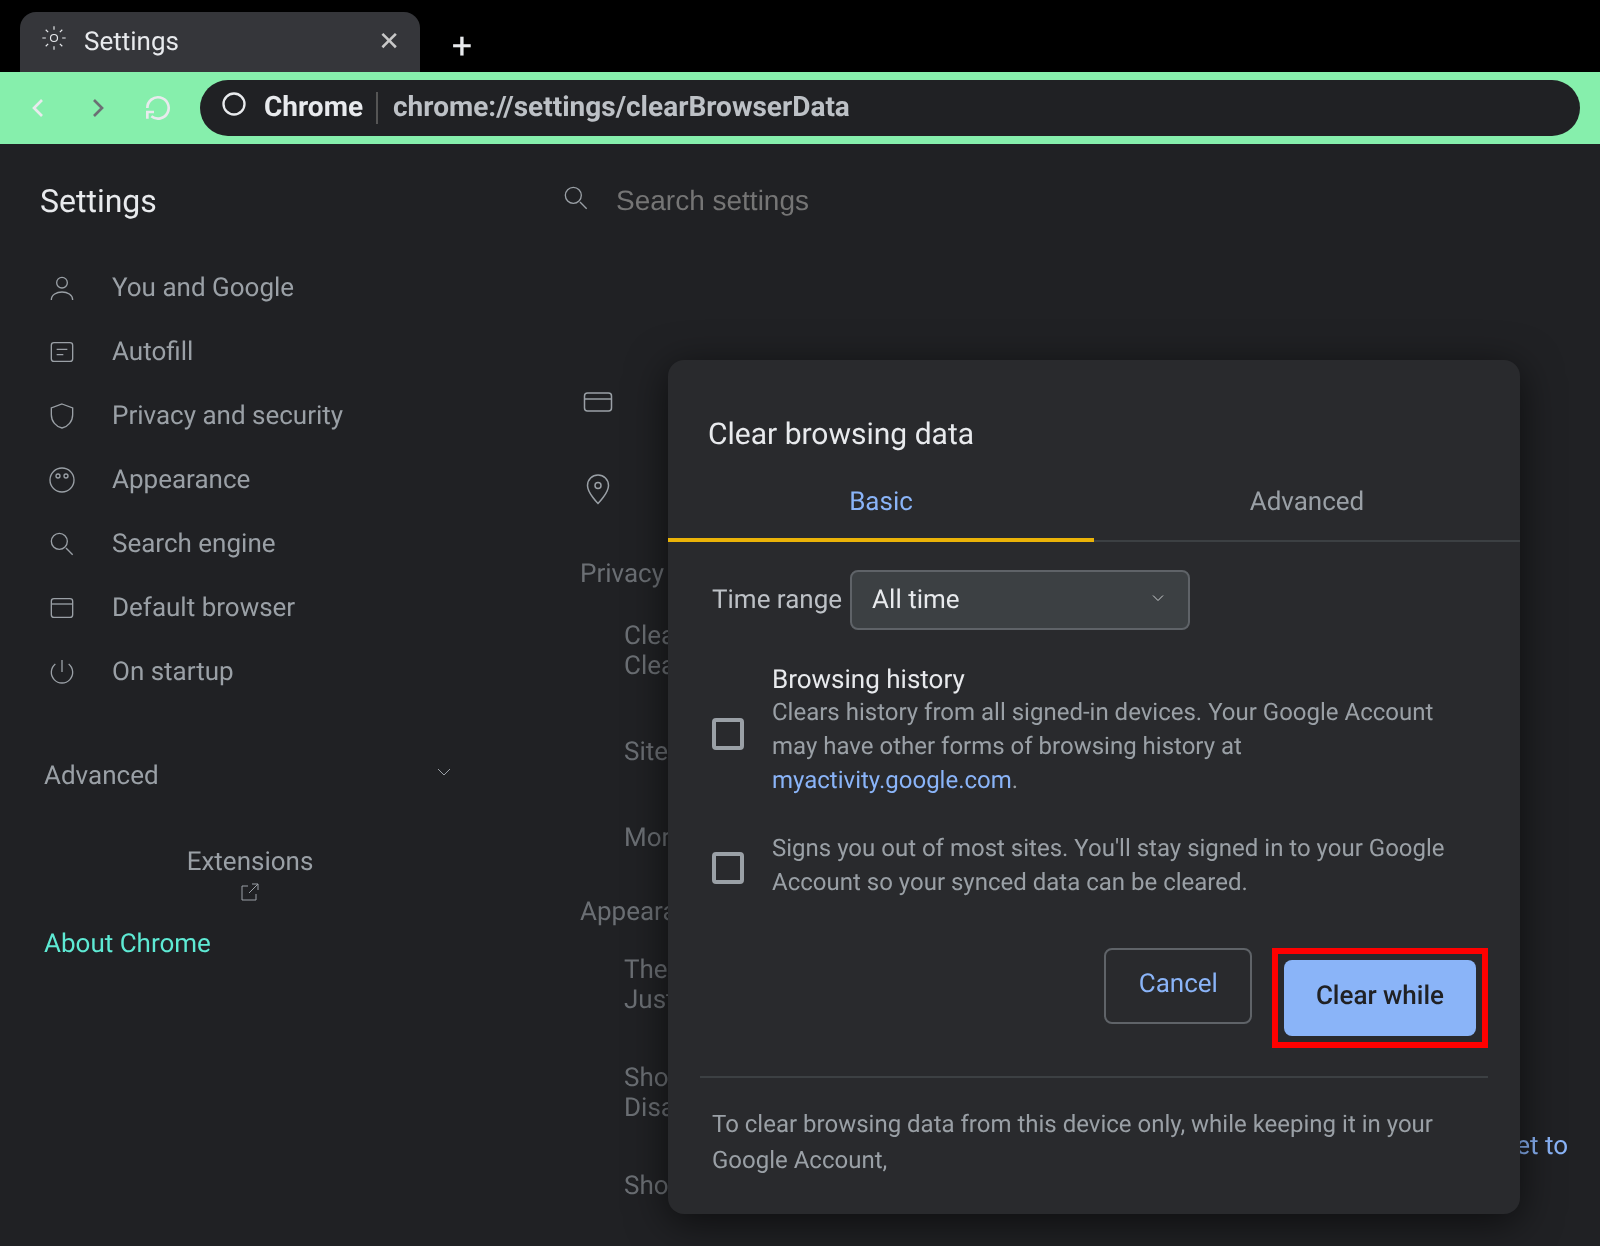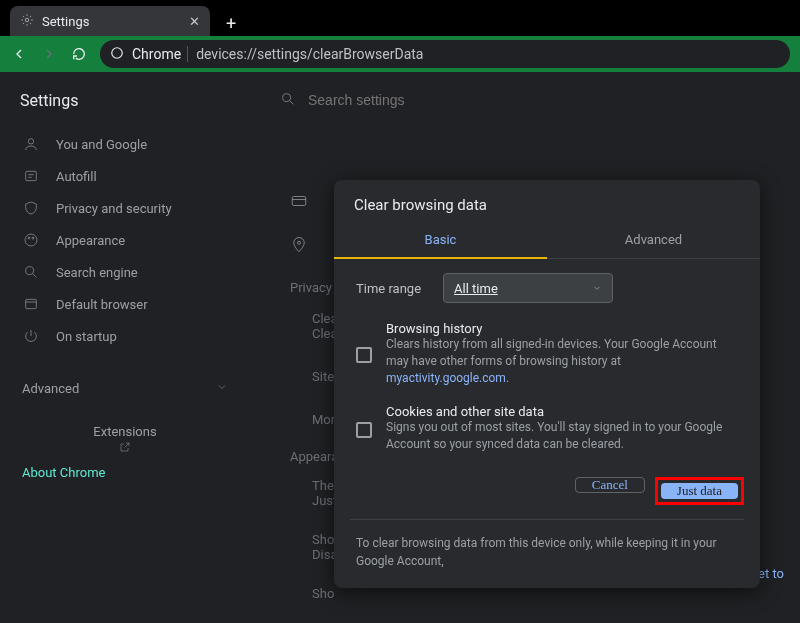--- a/index.html
+++ b/index.html
@@ -34,26 +34,27 @@
     gap: 8px;
   }
   .tab .close { margin-left: auto; font-size: 13px; color: #c8c8c8; }
   .newtab {
     width: 26px; height: 26px; display:flex; align-items:center; justify-content:center;
     color:#e8eaed; margin-left:8px; font-size:18px;
   }
   
   .toolbar {
     height: 36px;
-    background: #15803d;
+    background: #86efac;
     display: flex;
     align-items: center;
     padding: 0 10px;
     gap: 12px;
     color: #c0c3c7;
+    font-weight: bold;
   }
   .tbtn { width:18px; height:18px; display:flex; align-items:center; justify-content:center; }
   .omnibox {
     flex:1; height:28px; background:#202124; border-radius:14px;
     display:flex; align-items:center; padding:0 10px; gap:8px; color:#bdc1c6;
     font-size:14px;
   }
   .omni-prefix { color:#e8eaed; padding-right:6px; border-right:1px solid #555; }
   
   .page {
@@ -97,49 +98,49 @@
   .dialog {
     position:absolute;
     left:334px; top:108px;
     width:426px;
     background:#292a2d;
     border-radius:8px;
     box-shadow:0 4px 20px rgba(0,0,0,.6);
     z-index:10;
     color:#bdc1c6;
   }
-  .dlg-title { padding:16px 20px 8px; color:#e8eaed; font-size:15px; }
+  .dlg-title { padding:28px 20px 8px; color:#e8eaed; font-size:15px; }
   .dlg-tabs { display:flex; }
   .dlg-tab {
     flex:1; text-align:center; padding:10px 0; font-size:13px; color:#9aa0a6;
     border-bottom:1px solid #3c4043;
   }
   .dlg-tab.active { color:#8ab4f8; border-bottom:2px solid #eab308; }
   .dlg-body { padding:14px 22px 4px; }
-  .timerow { display:flex; align-items:center; gap:22px; font-size:13px; }
+  .timerow { display:flex; align-items:center; gap:4px; font-size:13px; }
   .time-select {
     width:170px; height:30px; background:#3c4043; border:1px solid #5f6368; border-radius:4px;
-    color:#e8eaed; display:flex; align-items:center; justify-content:space-between; padding:0 10px;text-decoration:underline;
+    color:#e8eaed; display:flex; align-items:center; justify-content:space-between; padding:0 10px;
   }
   .opt { display:flex; gap:14px; margin-top:18px; align-items:center; }
   .chk {
     width:16px; height:16px; border:2px solid #9aa0a6; border-radius:2px; flex:0 0 16px;
     margin-top:2px; display:flex; align-items:center; justify-content:center;
   }
   .chk.checked { background:#8ab4f8; border-color:#8ab4f8; }
   .chk.checked::after { content:"✓"; color:#202124; font-size:12px; font-weight:bold; }
   .opt-title { color:#e8eaed; font-size:13px; }
   .opt-desc { font-size:12px; color:#9aa0a6; line-height:1.4; }
   .opt-desc .lnk { color:#8ab4f8; }
   .dlg-actions {
     display:flex; justify-content:flex-end; gap:10px; padding:20px 16px 14px;
   }
   .btn {
-    height:16px; padding:0 16px; border-radius:4px; display:flex; align-items:center;
-    font-size:13px; cursor:pointer;font-family:Liberation Serif, serif;
+    height:38px; padding:0 16px; border-radius:4px; display:flex; align-items:center;
+    font-size:13px; cursor:pointer;
   }
   .btn-cancel { border:1px solid #5f6368; color:#8ab4f8; background:transparent; }
   .btn-clear { background:#8ab4f8; color:#202124; font-weight:500; }
   .btn-clear-wrap { border:3px solid #ff0000; padding:3px; }
   .dlg-hr { border-top:1px solid #3c4043; margin:0 16px; }
   .dlg-foot {
     padding:14px 22px 18px; font-size:12px; color:#9aa0a6; line-height:1.5;
   }
   svg { stroke:#9aa0a6; fill:none; }
 </style>
@@ -174,21 +175,21 @@
   <div class="tbtn">
       <svg width="16" height="16" viewBox="0 0 24 24">
         <path d="M4 12a8 8 0 1 1 3 6.2M4 20v-5h5" stroke="#e8eaed" stroke-width="2"></path>
       </svg>
     </div>
   <div class="omnibox">
     <span><svg width="14" height="14" viewBox="0 0 24 24">
           <circle cx="12" cy="12" r="9" stroke="#e8eaed" stroke-width="2"></circle>
         </svg></span>
     <span class="omni-prefix">Chrome</span>
-    <span>devices://settings/clearBrowserData</span>
+    <span>chrome://settings/clearBrowserData</span>
   </div>
 </div>
 
 <div class="page">
   <div class="page-header">
     <div class="page-title">Settings</div>
     <div class="search-wrap">
       <svg width="16" height="16" viewBox="0 0 24 24">
           <circle cx="10" cy="10" r="6"></circle>
           <path d="M15 15l5 5"></path>
@@ -335,33 +336,32 @@
           <div class="opt-title">Browsing history</div>
           <div class="opt-desc">
             <span>Clears history from all signed-in devices. Your Google Account may have other forms of browsing history at </span><span class="lnk">myactivity.google.com</span><span>.</span>
           </div>
         </div>
       </div>
 
       <div class="opt">
         <div class="chk"></div>
         <div>
-          <div class="opt-title">Cookies and other site data</div>
           <div class="opt-desc">
             <span>Signs you out of most sites. You'll stay signed in to your Google Account so your synced data can be cleared.</span>
           </div>
         </div>
       </div>
 
     </div>
 
     <div class="dlg-actions">
       <div class="btn btn-cancel">Cancel</div>
       <div class="btn-clear-wrap">
-        <div class="btn btn-clear">Just data</div>
+        <div class="btn btn-clear">Clear while</div>
       </div>
     </div>
 
     <div class="dlg-hr"></div>
     <div class="dlg-foot">
       <span>To clear browsing data from this device only, while keeping it in your Google Account, </span>
     </div>
   </div>
 </div>
 

